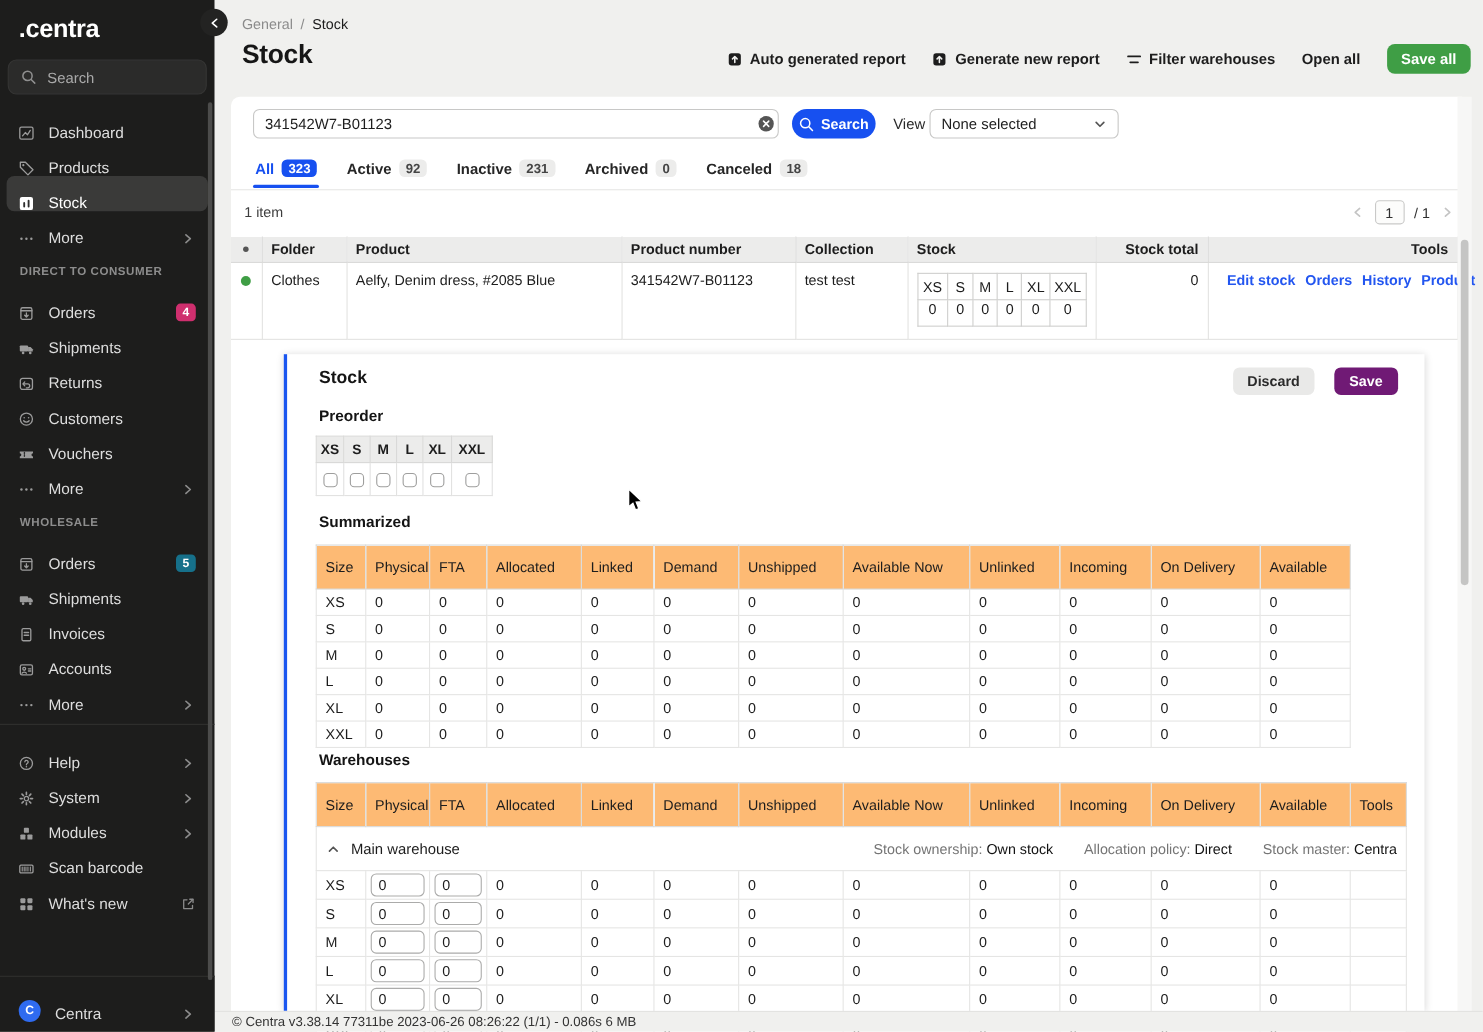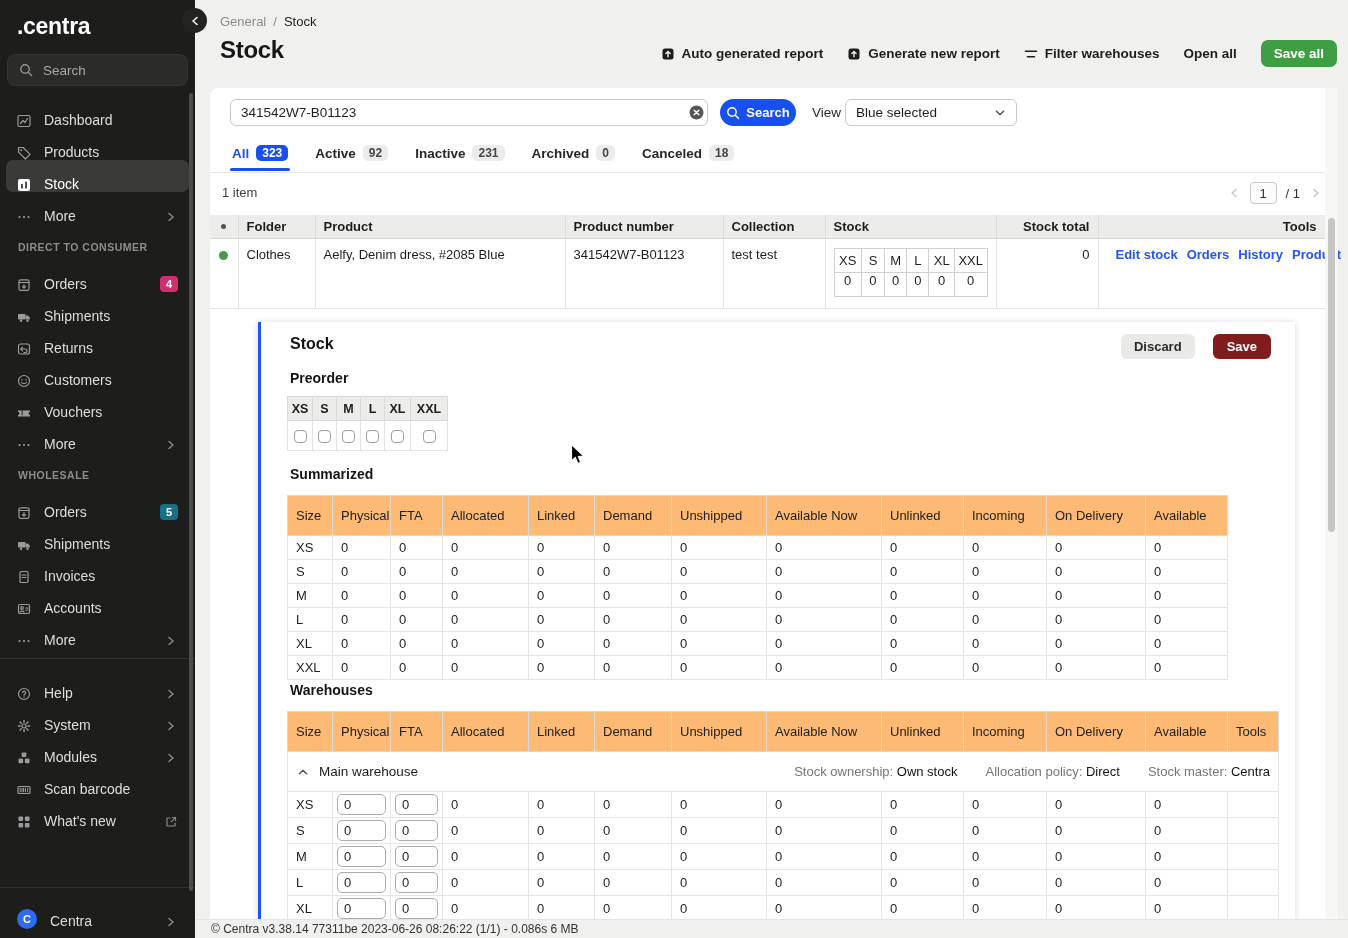--- a/index.html
+++ b/index.html
@@ -61,21 +61,21 @@
 .tools-cell{text-align:right;white-space:nowrap;padding-right:5px}
 .tool-link{color:#2356f0;font-weight:600;margin-left:9px;cursor:pointer;text-decoration:none}
 .stotal{padding-right:10px}
 .mini{border-collapse:collapse;margin-top:1px}
 .mini th,.mini td{border:1px solid #cfcfce;height:24px;text-align:center;font-weight:normal;font-size:13px;padding:0;background:#fff}
 
 .panel{position:absolute;left:48px;top:234px;width:1037px;height:597px;background:#fff;border-left:3px solid #1a56f0;box-shadow:0 1px 7px rgba(0,0,0,.16)}
 .panel-title{position:absolute;left:29px;top:13px;font-size:16px;font-weight:bold;color:#141414}
 .panel-actions{position:absolute;top:12px;right:24px;display:flex;gap:18px}
 .btn-discard{background:#e9e9e8;border:none;border-radius:6px;height:25px;padding:0 13px;font-family:inherit;font-size:13px;font-weight:600;color:#2a2a2a;cursor:pointer}
-.btn-save{background:#7f1d1d;border:none;border-radius:6px;height:25px;padding:0 14px;font-family:inherit;font-size:13px;font-weight:600;color:#fff;cursor:pointer}
+.btn-save{background:#701a75;border:none;border-radius:6px;height:25px;padding:0 14px;font-family:inherit;font-size:13px;font-weight:600;color:#fff;cursor:pointer}
 .sec-title{position:absolute;left:29px;font-size:14px;font-weight:bold;color:#141414}
 #pre-title{top:48px}#sum-title{top:144px}#wh-title{top:360px}
 #pre-wrap{position:absolute;left:26px;top:74px}
 #sum-wrap{position:absolute;left:26px;top:173px}
 #wh-wrap{position:absolute;left:26px;top:389px}
 .pre-table{border-collapse:collapse;font-size:12.5px;color:#1d1d1d}
 .pre-table th{background:#ececeb;border:1px solid #d9d9d8;height:24px;font-weight:600;padding:0;text-align:center}
 .pre-table td{border:1px solid #e2e2e1;height:30px;padding:0;text-align:center;vertical-align:middle}
 .cbx{display:inline-block;width:13px;height:13px;border:1.5px solid #9e9e9d;border-radius:4px;background:#fff;vertical-align:middle}
 .dtable{border-collapse:collapse;table-layout:fixed;font-size:13px;color:#1d1d1d;background:#fff}
@@ -439,21 +439,21 @@
         <span class="ic" id="search-btn-icon">
           <svg viewBox="0 0 14 14" width="14" height="14" fill="none" stroke="currentColor" stroke-width="1.4" stroke-linecap="round" stroke-linejoin="round">
             <circle cx="6" cy="6" r="4.2"></circle>
             <line x1="9.3" y1="9.3" x2="12.6" y2="12.6"></line>
           </svg>
         </span>
         <span>Search</span>
       </button>
     <span class="view-label">View</span>
     <div class="view-select">
-      <span>Blue selected</span>
+      <span>None selected</span>
       <span class="sel-chev" id="sel-chev">
           <svg viewBox="0 0 14 14" width="14" height="14" fill="none" stroke="currentColor" stroke-width="1.5" stroke-linecap="round" stroke-linejoin="round">
             <polyline points="3.5,5.2 7,8.8 10.5,5.2"></polyline>
           </svg>
         </span>
     </div>
     <div class="tabs" id="tabs">
         <div class="tab active">
           <span>All</span>
           <span class="tab-count">323</span>

